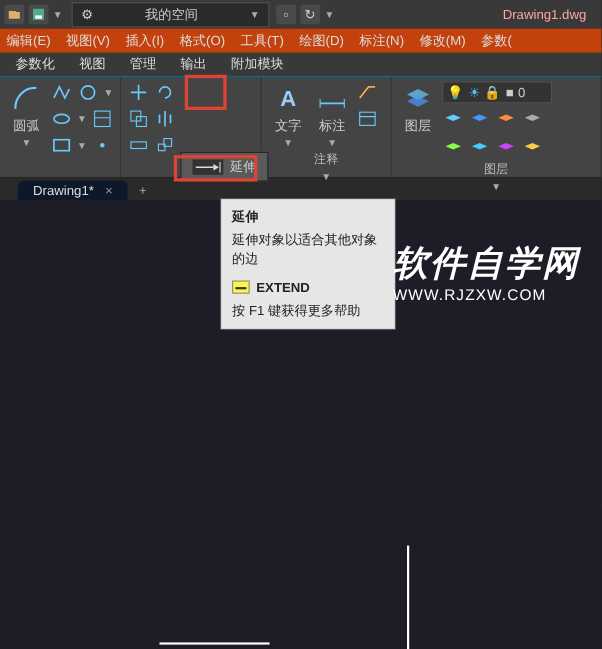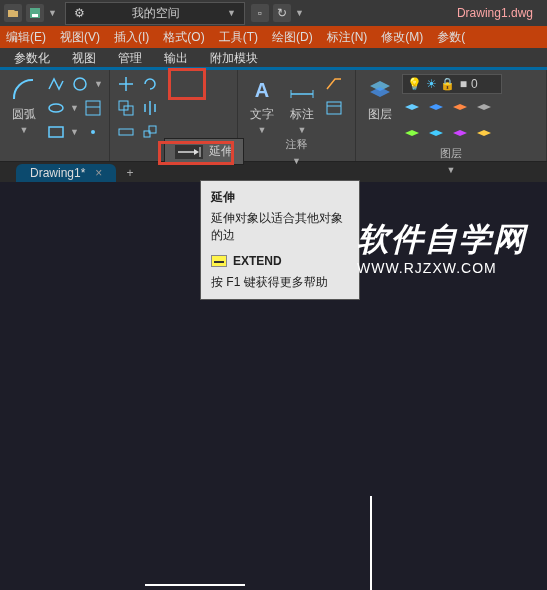--- a/index.html
+++ b/index.html
@@ -8,42 +8,42 @@
 .titlebar { background: #393939; height: 26px; display: flex; align-items: center; padding: 0 4px; }
 .qat { display: flex; gap: 4px; align-items: center; }
 .qat-btn { width: 18px; height: 18px; background: #4a4a4a; border-radius: 2px; display: flex; align-items: center; justify-content: center; }
 .workspace-dd { background: #2a2a2a; border: 1px solid #555; padding: 2px 8px; margin-left: 8px; display: flex; align-items: center; gap: 4px; min-width: 180px; justify-content: space-between; }
 .title-spacer { flex: 1; }
 .title-text { color: #fca5a5; padding: 0 10px; }
 
 .menubar { background: #c2410c; height: 22px; display: flex; align-items: center; padding: 0 0; gap: 2px; }
 .menu-item { padding: 2px 6px; color: #ddd; }
 
-.tabstrip { background: #393939; height: 22px; display: flex; align-items: flex-start; padding: 0 4px; gap: 2px; border-bottom: 3px solid #0369a1; }
+.tabstrip { background: #393939; height: 22px; display: flex; align-items: flex-end; padding: 0 4px; gap: 2px; border-bottom: 1px solid #0369a1; }
 .tab-item { padding: 2px 10px; color: #ddd; }
 
 .ribbon { background: #444; height: 92px; display: flex; border-bottom: 1px solid #222; }
 .panel { border-right: 1px solid #333; padding: 4px 6px 2px; display: flex; flex-direction: column; position: relative; }
 .panel-body { flex: 1; display: flex; gap: 4px; align-items: flex-start; }
 .panel-title { text-align: center; color: #bbb; font-size: 11px; margin-top: auto; display: flex; justify-content: center; align-items: center; gap: 4px; flex-direction: column; }
 .big-btn { display: flex; flex-direction: column; align-items: center; gap: 2px; padding: 2px 4px; }
 .icon-box { width: 28px; height: 28px; display: flex; align-items: center; justify-content: center; }
 .small-icon { width: 20px; height: 20px; display: flex; align-items: center; justify-content: center; }
 .icon-col { display: flex; flex-direction: column; gap: 4px; }
 .icon-row { display: flex; gap: 4px; align-items: center; }
 
 .redbox1 { position: absolute; border: 3px solid #d43; pointer-events: none; }
 .rb-trim { left: 168px; top: 68px; width: 38px; height: 32px; z-index: 5; }
 .rb-extend { left: 158px; top: 141px; width: 76px; height: 24px; z-index: 15; }
 
 .flyout { position: absolute; left: 164px; top: 138px; background: #5a5a5a; border: 1px solid #222; padding: 4px 10px; display: flex; align-items: center; gap: 6px; z-index: 12; }
 .flyout-icon { width: 28px; height: 14px; background: #333; display: flex; align-items: center; justify-content: center; }
 
 .doc-tab-strip { background: #2a2a2a; height: 20px; display: flex; align-items: flex-end; padding-left: 16px; }
-.doc-tab { background: #0c4a6e; padding: 2px 14px; border-top-left-radius: 6px; border-top-right-radius: 6px; color: #ddd; display: flex; gap: 6px; align-items: center; }
+.doc-tab { background: #0f172a; padding: 2px 14px; border-top-left-radius: 6px; border-top-right-radius: 6px; color: #ddd; display: flex; gap: 6px; align-items: center; }
 .doc-close { color: #999; margin-left: 4px; }
 .doc-plus { background: #2a2a2a; padding: 2px 6px; color: #aaa; margin-left: 4px; }
 
 .tooltip { position: absolute; left: 200px; top: 180px; width: 160px; background: #e6e6e6; color: #222; border: 1px solid #555; padding: 8px 10px; font-size: 12px; z-index: 20; }
 .tooltip .tt-title { font-weight: bold; margin-bottom: 4px; }
 .tooltip .tt-desc { margin-bottom: 10px; }
 .tooltip .tt-cmd { display: flex; align-items: center; gap: 6px; font-weight: bold; margin-bottom: 6px; }
 .tt-icon { width: 16px; height: 12px; background: #fff44a; border: 1px solid #888; display: inline-block; position: relative; }
 .tt-icon::after { content: ""; position: absolute; left: 2px; right: 2px; top: 50%; border-top: 2px solid #333; }
 

